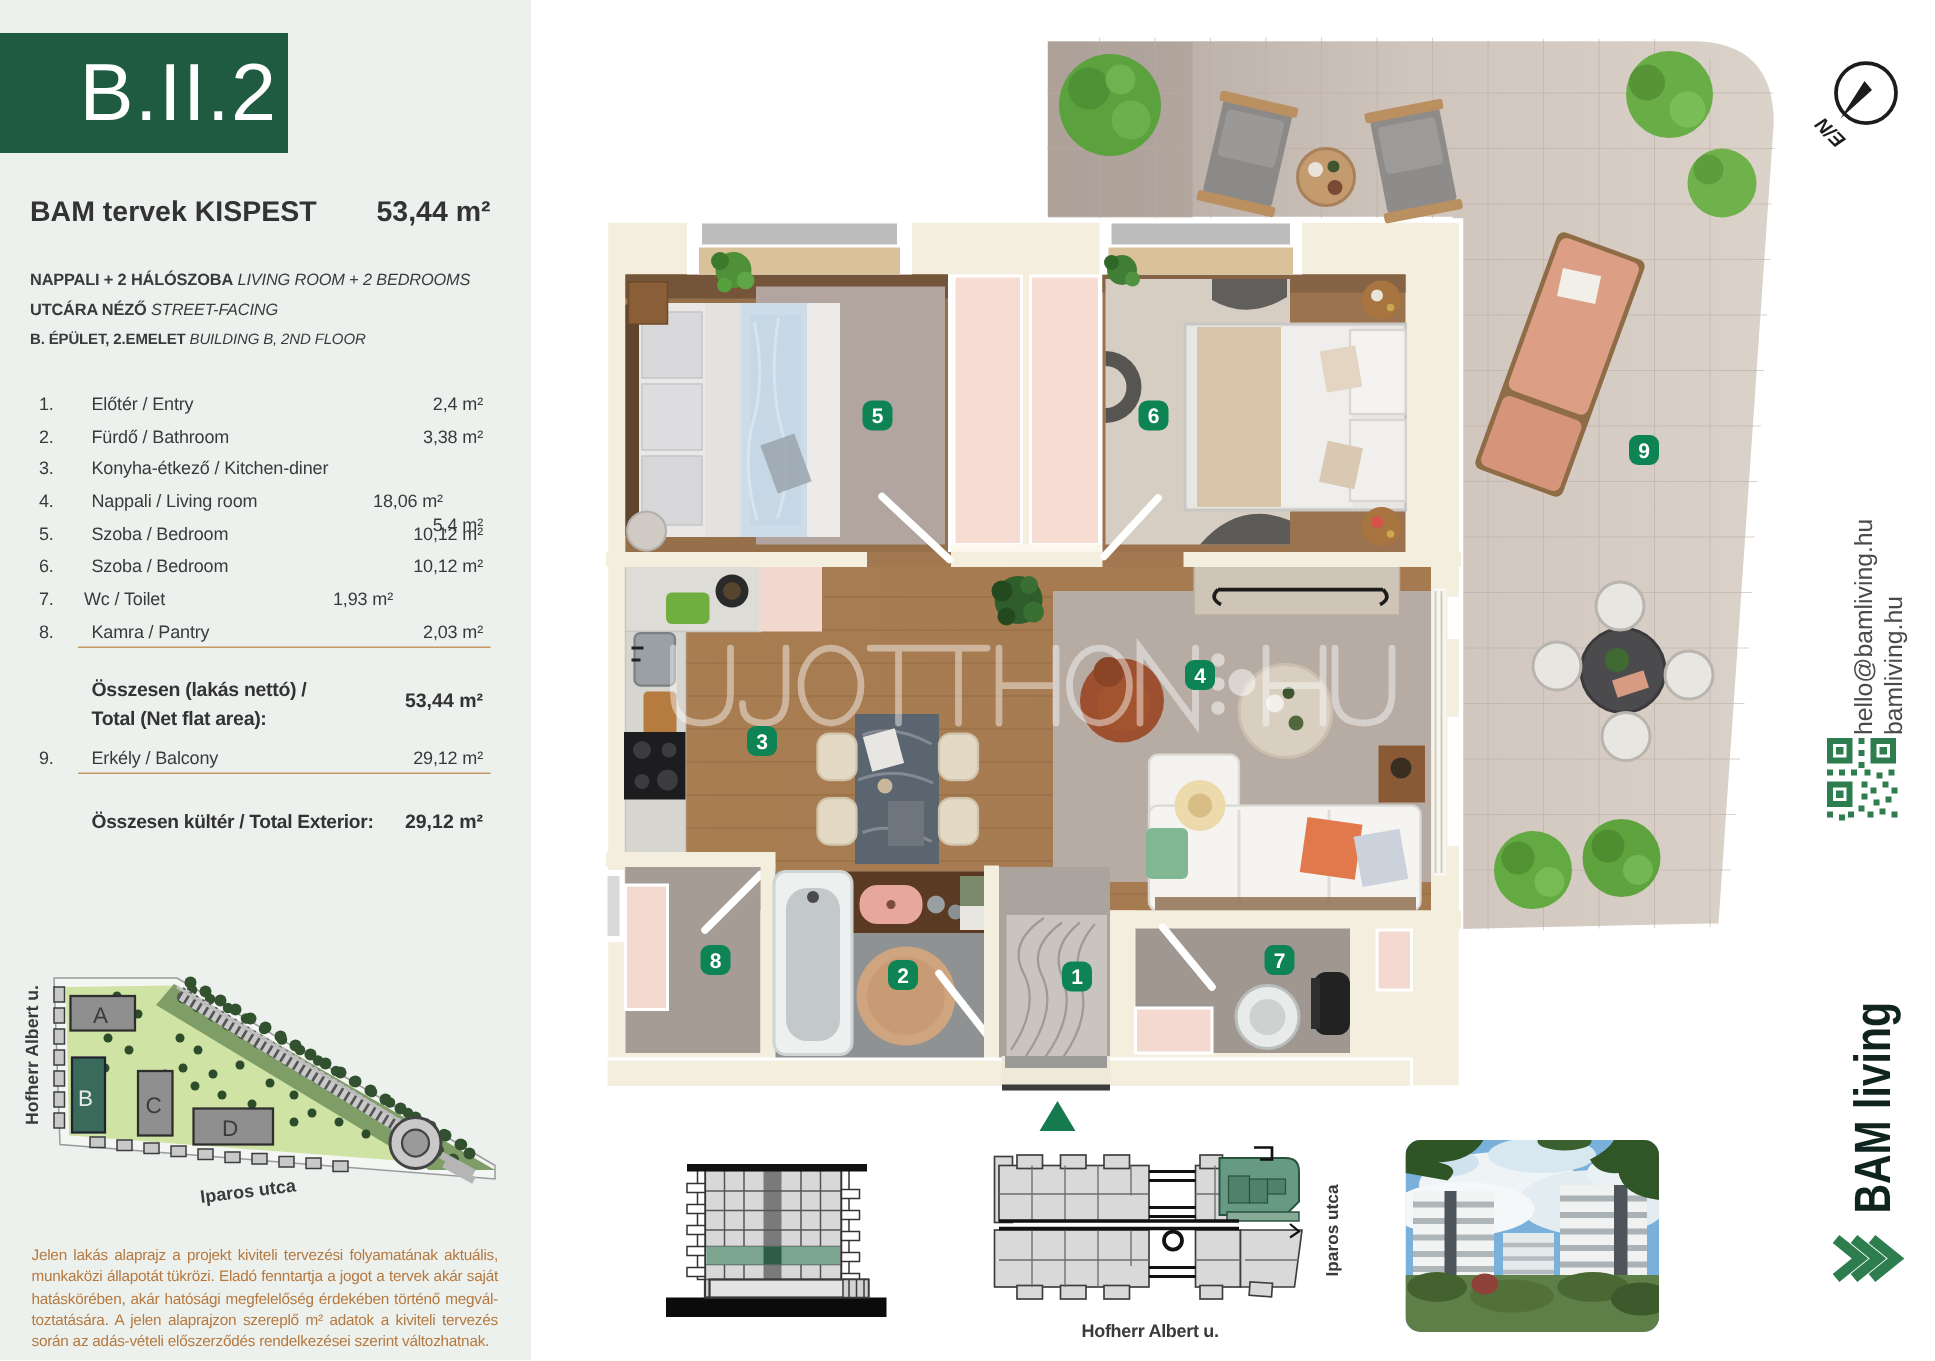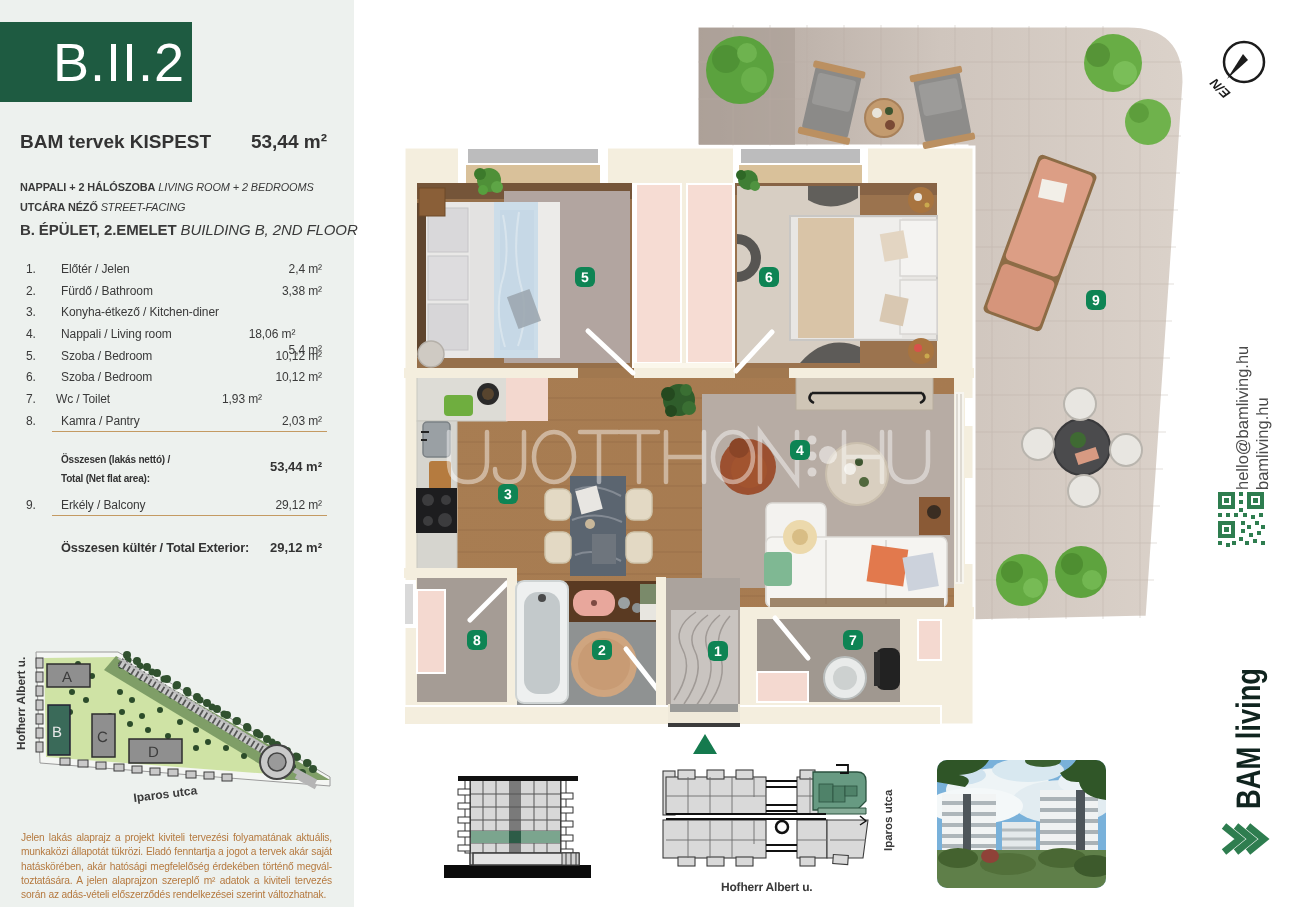--- a/index.html
+++ b/index.html
@@ -19,24 +19,24 @@
 <div class="abs" style="left:0;top:22px;width:192px;height:80px;color:#fff;font-size:54px;text-align:center;line-height:80px;letter-spacing:1px;padding-left:23px;">B.II.2</div>
 
 <div class="abs" style="left:20px;top:131px;width:310px;font-size:19px;font-weight:bold;color:#333;">BAM tervek KISPEST</div>
 
 <div class="abs" style="left:20px;top:131px;width:307px;font-size:19px;font-weight:bold;color:#333;text-align:right;">53,44 m²</div>
 
 <div class="abs" style="left:20px;top:181px;font-size:10.9px;color:#3a3a3a;letter-spacing:-0.1px;"><b>NAPPALI + 2 HÁLÓSZOBA</b> <i>LIVING ROOM + 2 BEDROOMS</i></div>
 
 <div class="abs" style="left:20px;top:201px;font-size:10.9px;color:#3a3a3a;letter-spacing:-0.1px;"><b>UTCÁRA NÉZŐ</b> <i>STREET-FACING</i></div>
 
-<div class="abs" style="left:20px;top:221px;font-size:15px;color:#3a3a3a;letter-spacing:-0.1px;"><b>B. ÉPÜLET, 2.EMELET</b> <i>BUILDING B, 2ND FLOOR</i></div>
+<div class="abs" style="left:20px;top:221px;font-size:10px;color:#3a3a3a;letter-spacing:-0.1px;"><b>B. ÉPÜLET, 2.EMELET</b> <i>BUILDING B, 2ND FLOOR</i></div>
 
 <div class="row" style="left:26px;top:262px;width:14px;">1.</div>
-<div class="row" style="left:61px;top:262px;">Előtér / Jelen</div>
+<div class="row" style="left:61px;top:262px;">Előtér / Entry</div>
 <div class="row" style="left:222px;top:262px;width:100px;text-align:right;">2,4 m²</div>
 <div class="row" style="left:26px;top:284px;width:14px;">2.</div>
 <div class="row" style="left:61px;top:284px;">Fürdő / Bathroom</div>
 <div class="row" style="left:222px;top:284px;width:100px;text-align:right;">3,38 m²</div>
 <div class="row" style="left:26px;top:305px;width:14px;">3.</div>
 <div class="row" style="left:61px;top:305px;">Konyha-étkező / Kitchen-diner</div>
 <div class="row" style="left:222px;top:305px;width:100px;text-align:right;margin-top:38px;">5,4 m²</div>
 <div class="row" style="left:26px;top:327px;width:14px;">4.</div>
 <div class="row" style="left:61px;top:327px;">Nappali / Living room</div>
 <div class="row" style="left:222px;top:327px;width:100px;text-align:center;">18,06 m²</div>
@@ -48,21 +48,21 @@
 <div class="row" style="left:222px;top:370px;width:100px;text-align:right;">10,12 m²</div>
 <div class="row" style="left:26px;top:392px;width:14px;">7.</div>
 <div class="row" style="left:56px;top:392px;">Wc / Toilet</div>
 <div class="row" style="left:222px;top:392px;width:100px;text-align:left;">1,93 m²</div>
 <div class="row" style="left:26px;top:414px;width:14px;">8.</div>
 <div class="row" style="left:61px;top:414px;">Kamra / Pantry</div>
 <div class="row" style="left:222px;top:414px;width:100px;text-align:right;">2,03 m²</div>
 
 <div class="abs" style="left:52px;top:431px;width:275px;height:0;border-top:1.6px solid #c49a62;"></div>
 
-<div class="abs" style="left:61px;top:450px;width:220px;font-size:10px;font-weight:bold;color:#333;line-height:19px;letter-spacing:-0.2px;">Összesen (lakás nettó) /<br>Total (Net flat area):</div>
+<div class="abs" style="left:61px;top:450px;width:220px;font-size:13px;font-weight:bold;color:#333;line-height:19px;letter-spacing:-0.2px;">Összesen (lakás nettó) /<br>Total (Net flat area):</div>
 
 <div class="abs" style="left:222px;top:459px;width:100px;font-size:13px;font-weight:bold;color:#333;text-align:right;">53,44 m²</div>
 
 <div class="row" style="left:26px;top:498px;width:14px;">9.</div>
 <div class="row" style="left:61px;top:498px;">Erkély / Balcony</div>
 <div class="row" style="left:222px;top:498px;width:100px;text-align:right;">29,12 m²</div>
 
 <div class="abs" style="left:52px;top:515px;width:275px;height:0;border-top:1.6px solid #c49a62;"></div>
 
 <div class="abs" style="left:61px;top:540px;width:230px;font-size:12.8px;font-weight:bold;color:#333;letter-spacing:-0.2px;">Összesen kültér / Total Exterior:</div>

